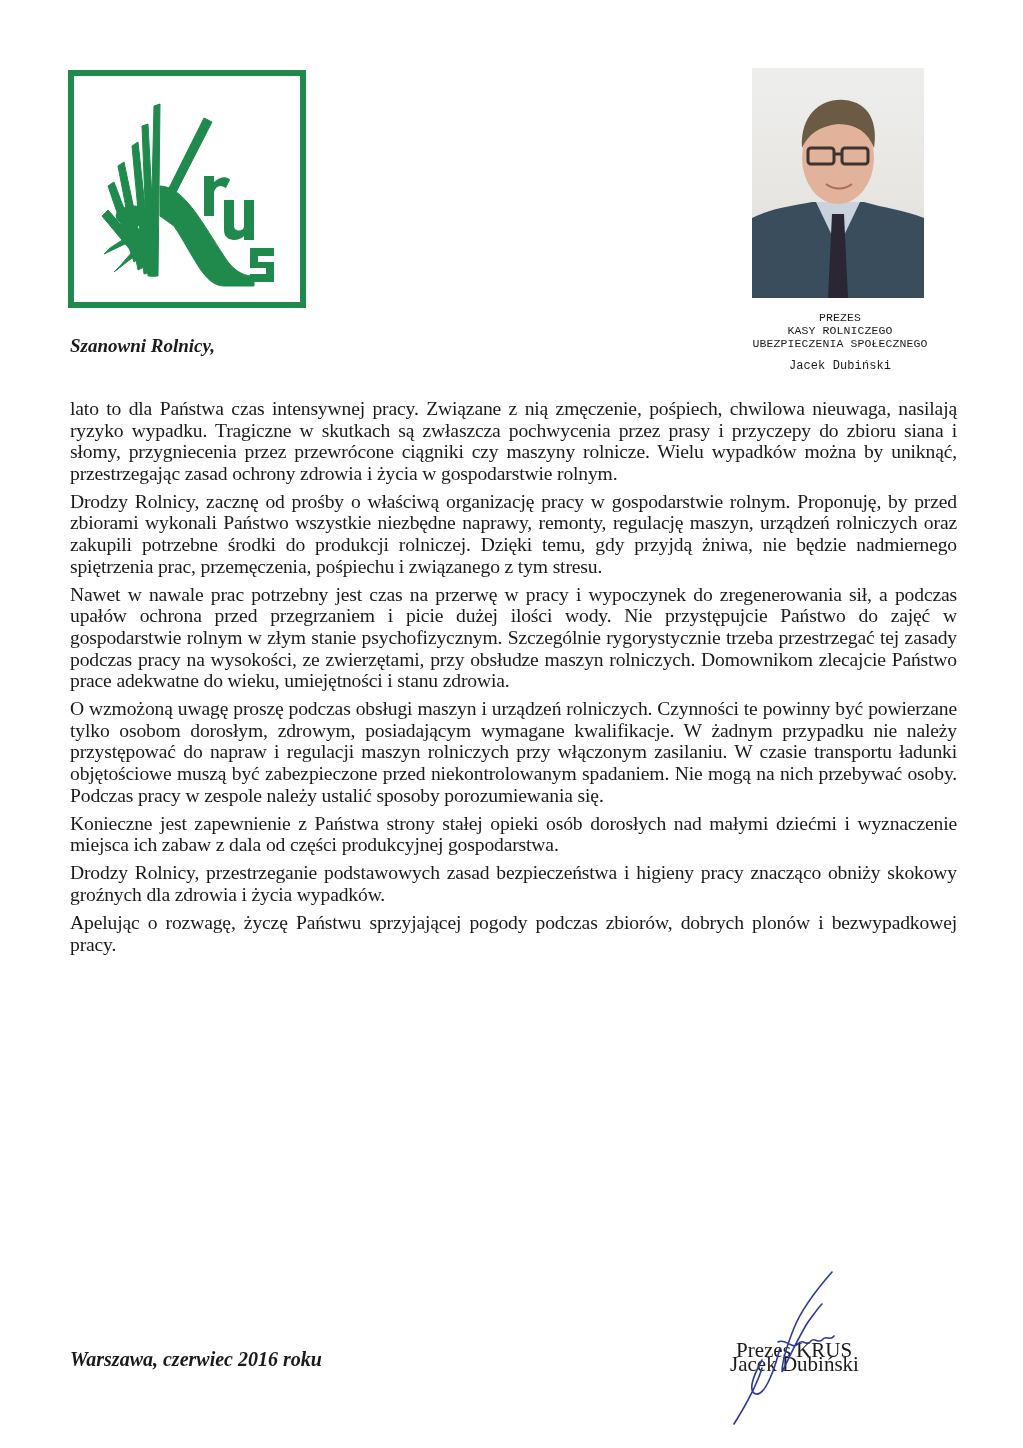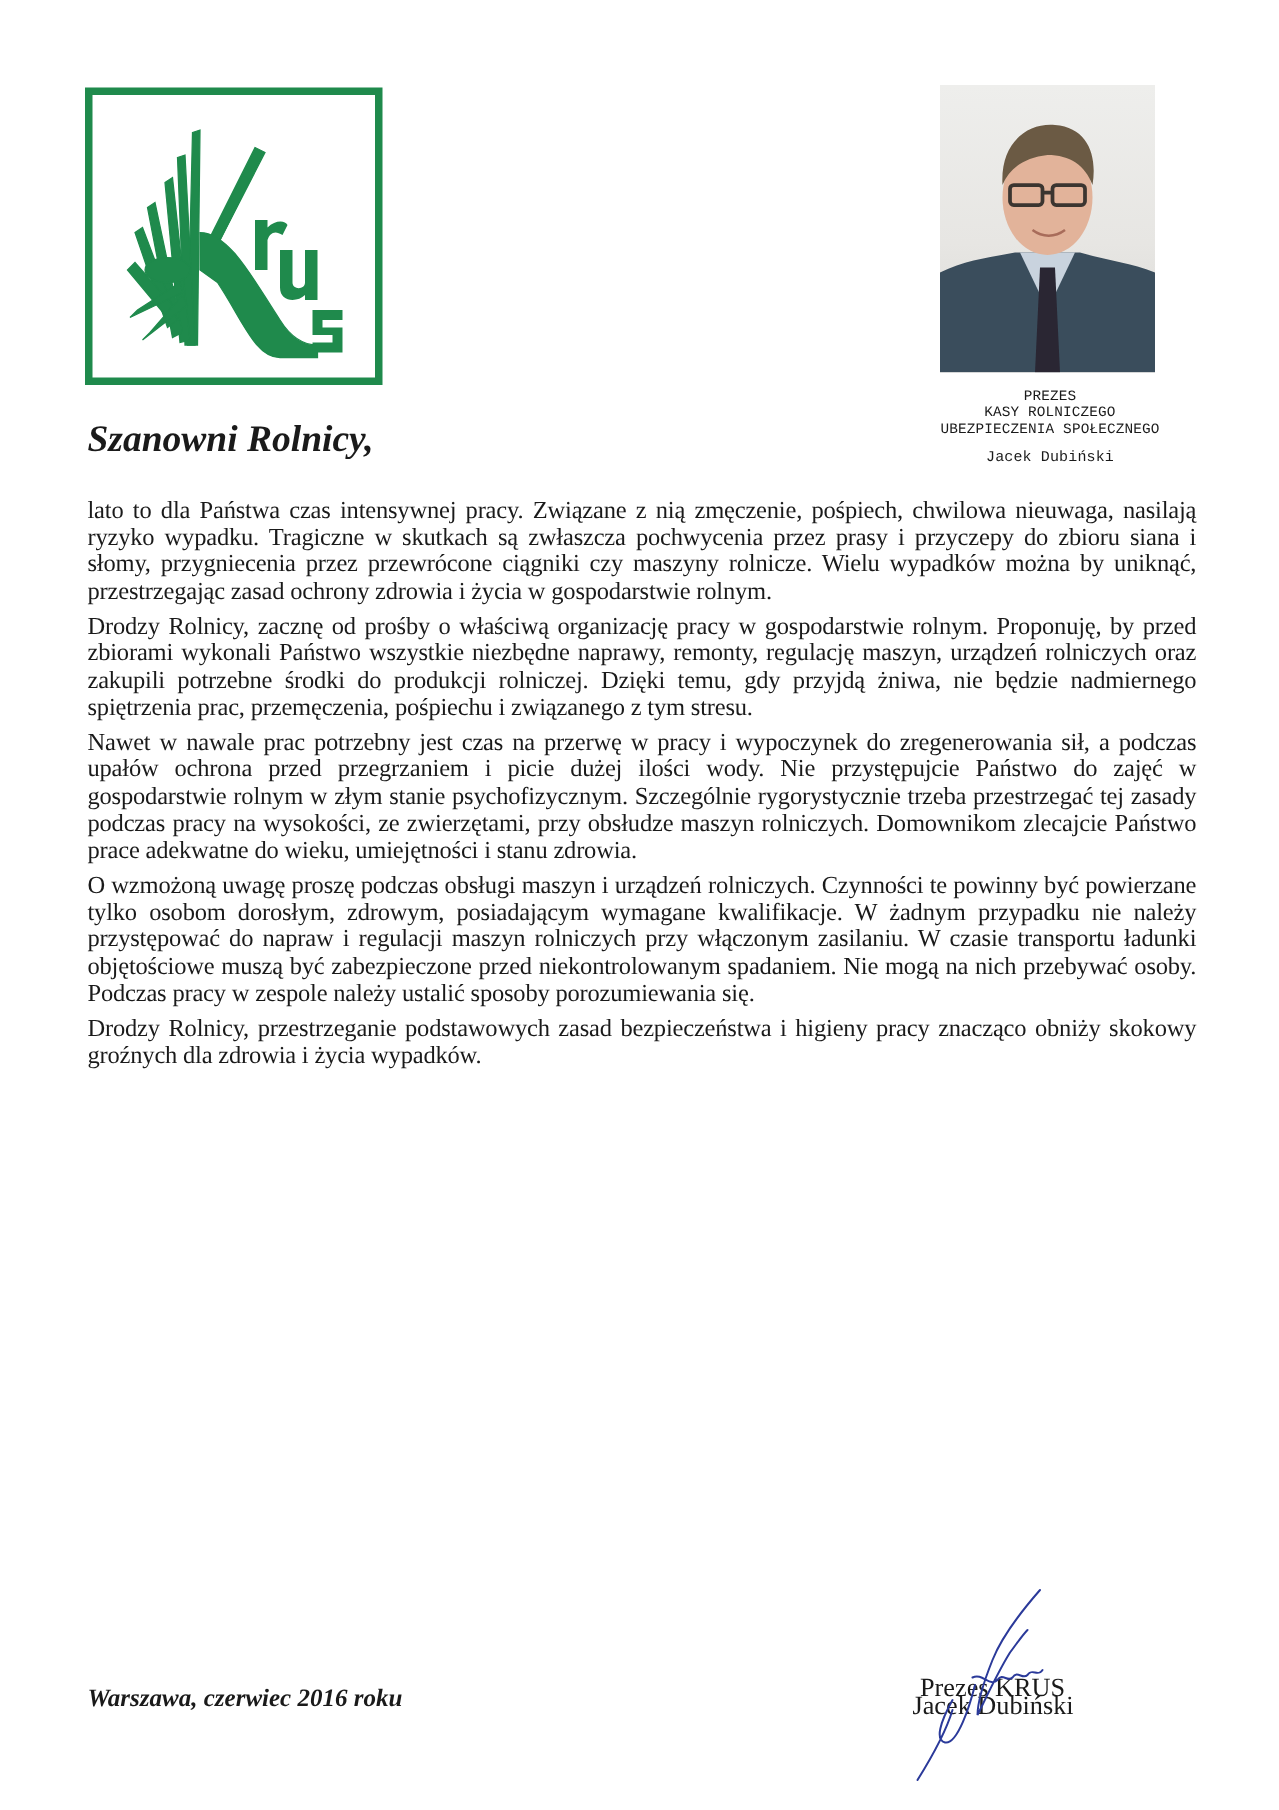--- a/index.html
+++ b/index.html
@@ -8,21 +8,21 @@
     .logo { position: absolute; left: 68px; top: 70px; width: 238px; height: 238px;
             box-sizing: border-box; border: 6px solid #1f8a4c; background: #fff; }
     .logo svg { position: absolute; left: 0; top: 0; width: 100%; height: 100%; }
     .photo { position: absolute; left: 752px; top: 68px; width: 172px; height: 230px;
              background: linear-gradient(180deg, #eeeeec 0%, #e7e6e3 55%, #d9d8d5 100%);
              overflow: hidden; }
     .photo svg { width: 100%; height: 100%; display: block; }
     .caption { position: absolute; left: 720px; top: 311px; width: 240px; text-align: center;
                font-size: 11.5px; line-height: 13px; letter-spacing: 0.1px; font-family: Liberation Mono, monospace; }
     .caption .name { margin-top: 10px; font-size: 12px; }
-    .greeting { position: absolute; left: 70px; top: 335px; font-size: 30px; font-weight: bold;
+    .greeting { position: absolute; left: 70px; top: 335px; font-size: 19px; font-weight: bold;
                 font-style: italic; }
     .body-text { position: absolute; left: 70px; top: 398px; width: 887px; font-size: 19.6px;
                  line-height: 21.6px; text-align: justify; letter-spacing: -0.15px; }
     .body-text p { margin: 0 0 6.5px 0; }
     .signature-block { position: absolute; left: 720px; top: 1290px; width: 200px; text-align: center;
                        font-size: 21px; line-height: 24px; }
     .signature-block .title { position: absolute; left: 16px; top: 0; margin-top: 48px; }
     .signature-block .name { position: absolute; left: 10px; top: 62px; }
     .sig-scribble { position: absolute; left: 722px; top: 1268px; width: 160px; height: 160px; }
     .place-date { position: absolute; left: 70px; top: 1348px; font-size: 20px; font-style: italic; font-weight: bold; }
@@ -78,21 +78,23 @@
   <div class="name">Jacek Dubiński</div>
 </div>
 
 <div class="greeting">Szanowni Rolnicy,</div>
 
 <div class="body-text">
   <p>lato to dla Państwa czas intensywnej pracy. Związane z nią zmęczenie, pośpiech, chwilowa nieuwaga, nasilają ryzyko wypadku. Tragiczne w skutkach są zwłaszcza pochwycenia przez prasy i przyczepy do zbioru siana i słomy, przygniecenia przez przewrócone ciągniki czy maszyny rolnicze. Wielu wypadków można by uniknąć, przestrzegając zasad ochrony zdrowia i życia w gospodarstwie rolnym.</p>
   <p>Drodzy Rolnicy, zacznę od prośby o właściwą organizację pracy w gospodarstwie rolnym. Proponuję, by przed zbiorami wykonali Państwo wszystkie niezbędne naprawy, remonty, regulację maszyn, urządzeń rolniczych oraz zakupili potrzebne środki do produkcji rolniczej. Dzięki temu, gdy przyjdą żniwa, nie będzie nadmiernego spiętrzenia prac, przemęczenia, pośpiechu i związanego z tym stresu.</p>
   <p>Nawet w nawale prac potrzebny jest czas na przerwę w pracy i wypoczynek do zregenerowania sił, a podczas upałów ochrona przed przegrzaniem i picie dużej ilości wody. Nie przystępujcie Państwo do zajęć w gospodarstwie rolnym w złym stanie psychofizycznym. Szczególnie rygorystycznie trzeba przestrzegać tej zasady podczas pracy na wysokości, ze zwierzętami, przy obsłudze maszyn rolniczych. Domownikom zlecajcie Państwo prace adekwatne do wieku, umiejętności i stanu zdrowia.</p>
   <p>O wzmożoną uwagę proszę podczas obsługi maszyn i urządzeń rolniczych. Czynności te powinny być powierzane tylko osobom dorosłym, zdrowym, posiadającym wymagane kwalifikacje. W żadnym przypadku nie należy przystępować do napraw i regulacji maszyn rolniczych przy włączonym zasilaniu. W czasie transportu ładunki objętościowe muszą być zabezpieczone przed niekontrolowanym spadaniem. Nie mogą na nich przebywać osoby. Podczas pracy w zespole należy ustalić sposoby porozumiewania się.</p>
+  <p>Konieczne jest zapewnienie z Państwa strony stałej opieki osób dorosłych nad małymi dziećmi i wyznaczenie miejsca ich zabaw z dala od części produkcyjnej gospodarstwa.</p>
   <p>Drodzy Rolnicy, przestrzeganie podstawowych zasad bezpieczeństwa i higieny pracy znacząco obniży skokowy groźnych dla zdrowia i życia wypadków.</p>
+  <p>Apelując o rozwagę, życzę Państwu sprzyjającej pogody podczas zbiorów, dobrych plonów i bezwypadkowej pracy.</p>
 </div>
 
 <div class="place-date">Warszawa, czerwiec 2016 roku</div>
 
 <div class="signature-block">
   <div class="title">Prezes KRUS</div>
   <div class="name">Jacek Dubiński</div>
 </div>
 
 <svg class="sig-scribble" viewBox="0 0 160 160">

